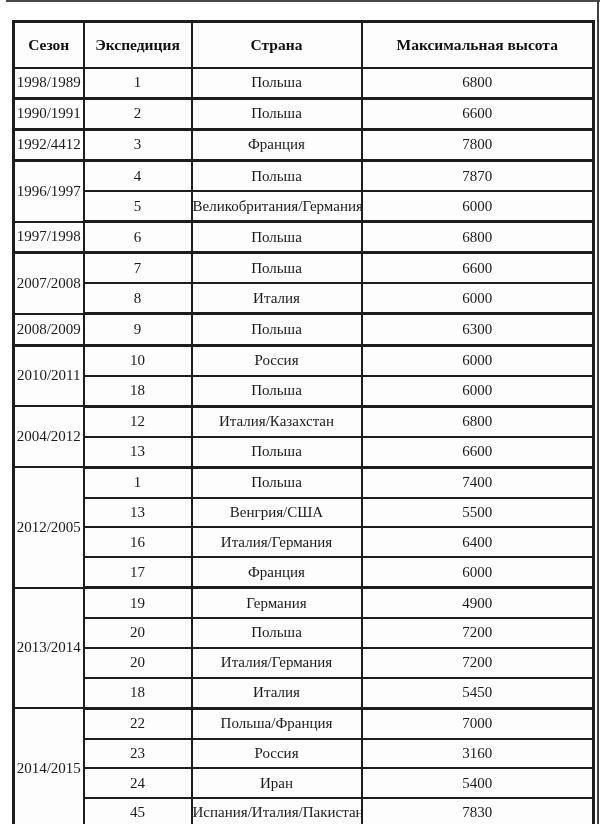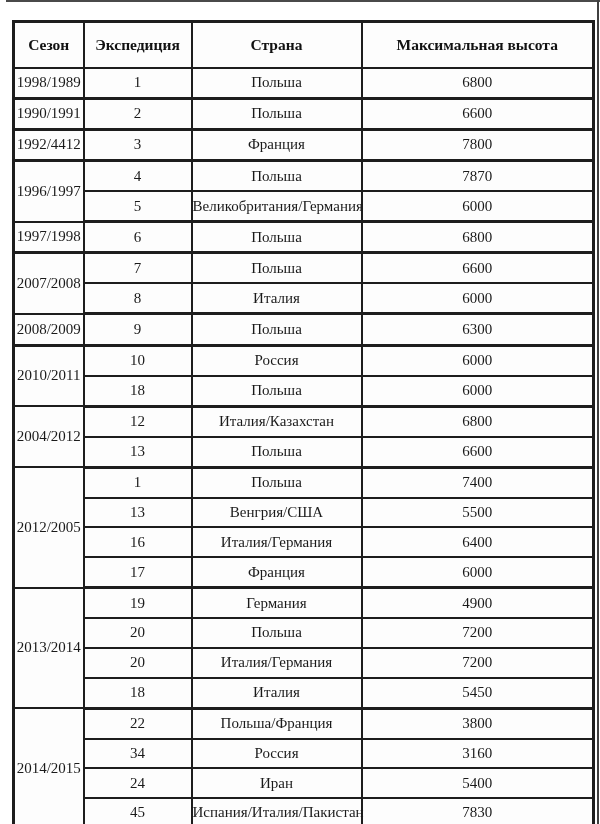--- a/index.html
+++ b/index.html
@@ -209,24 +209,24 @@
         </tr>
         <tr class="group-end">
           <td>18</td>
           <td>Италия</td>
           <td>5450</td>
         </tr>
         <tr>
           <td rowspan="4" class="group-end-season">2014/2015</td>
           <td>22</td>
           <td>Польша/Франция</td>
-          <td>3800</td>
-        </tr>
-        <tr>
-          <td>34</td>
+          <td>7000</td>
+        </tr>
+        <tr>
+          <td>23</td>
           <td>Россия</td>
           <td>3160</td>
         </tr>
         <tr>
           <td>24</td>
           <td>Иран</td>
           <td>5400</td>
         </tr>
         <tr class="group-end">
           <td>45</td>

